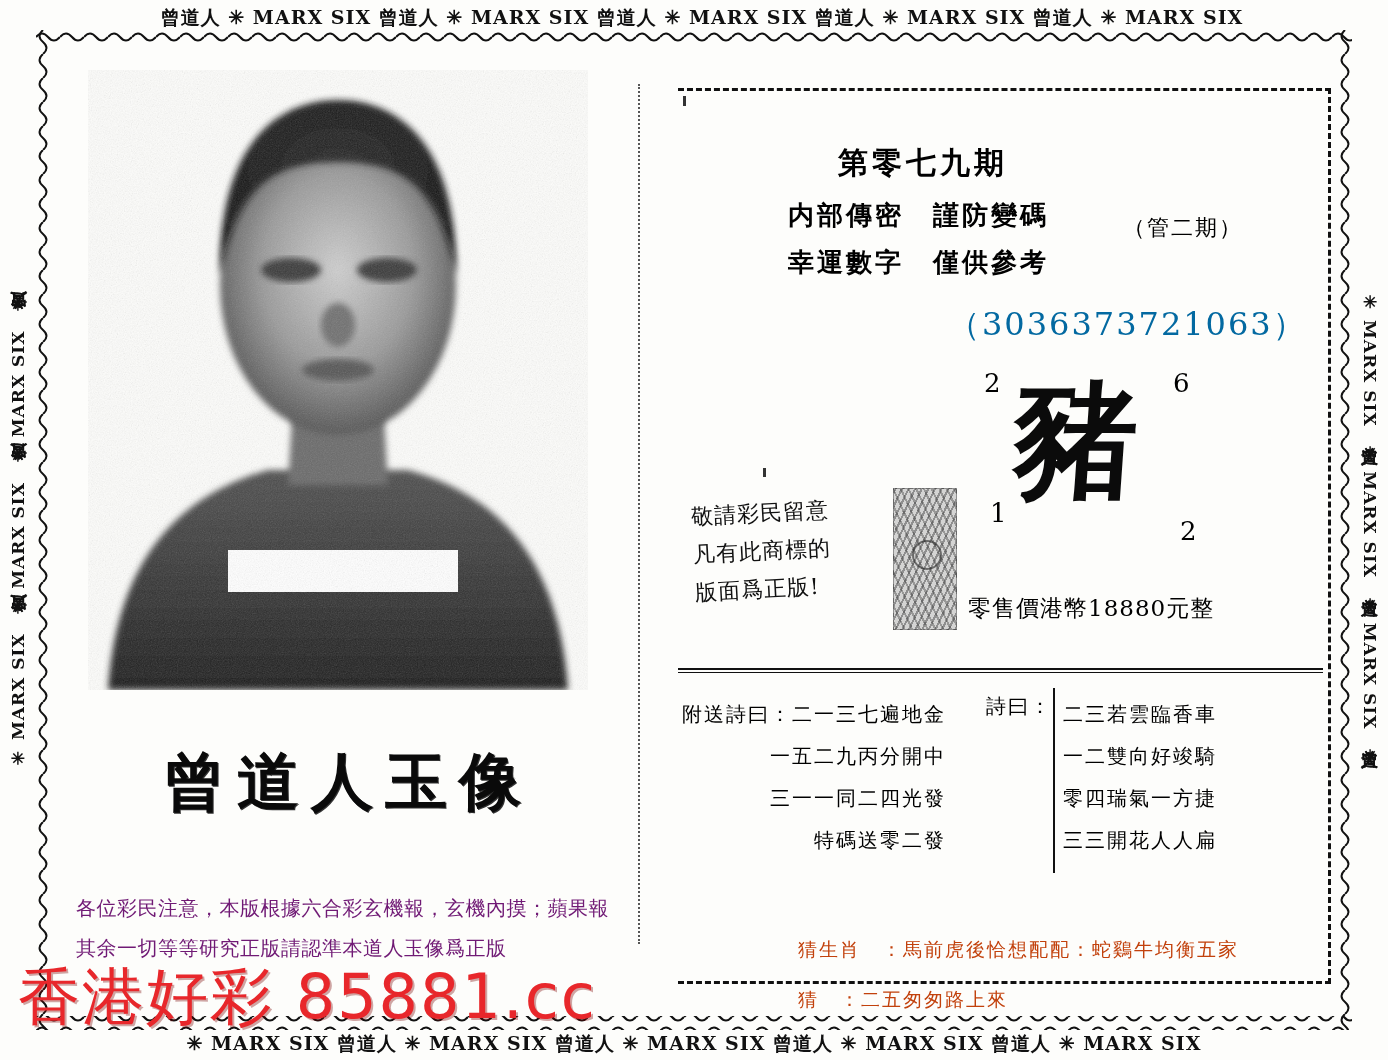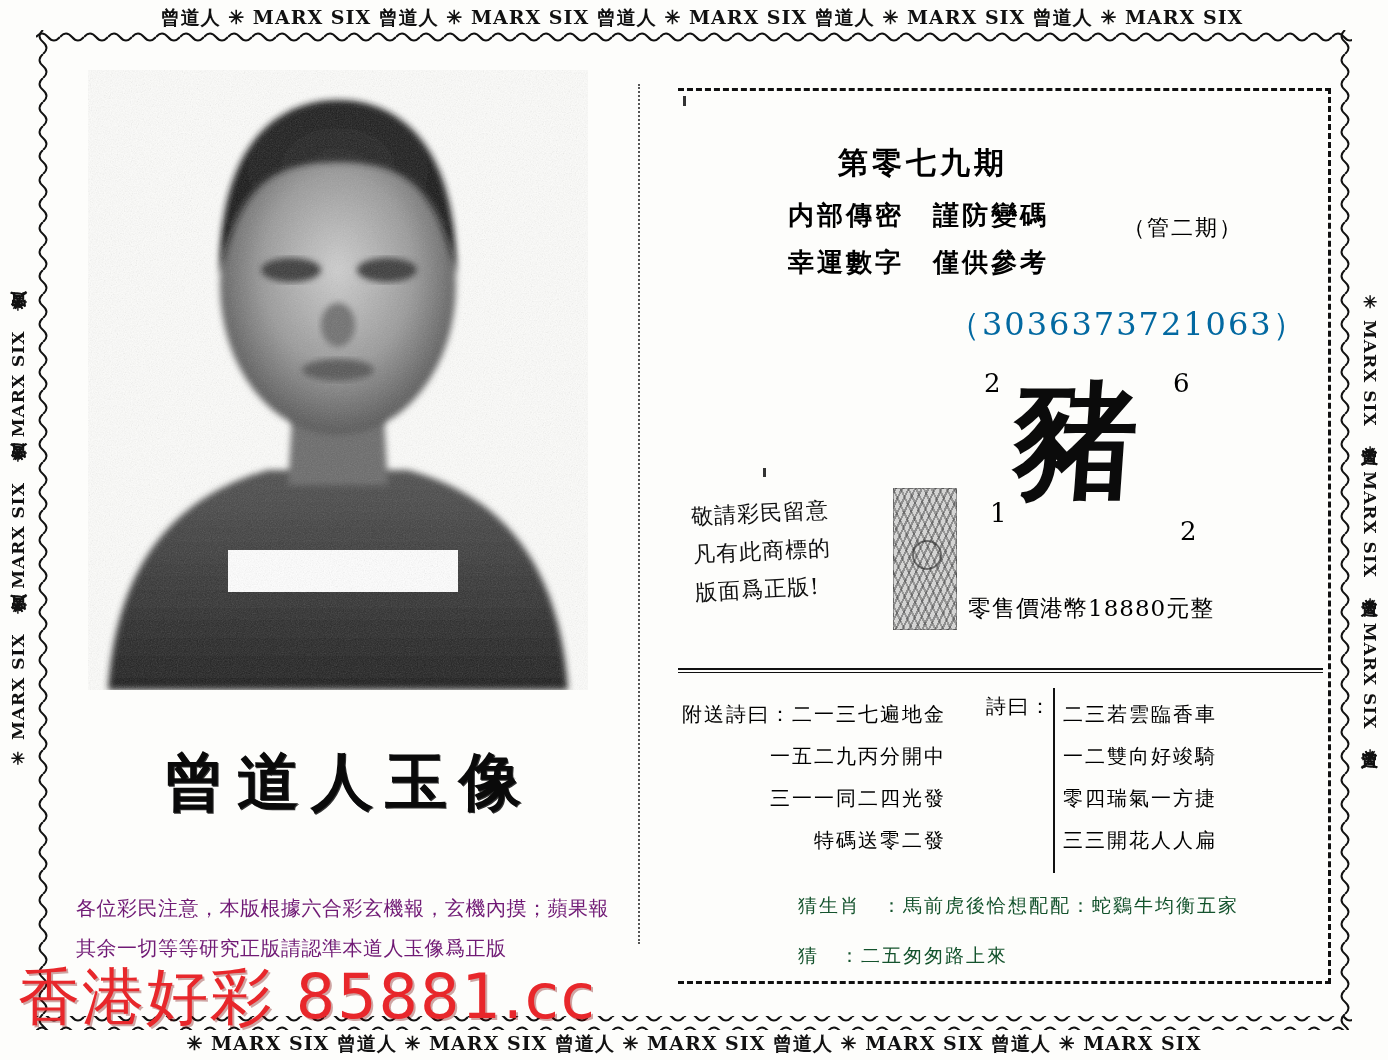--- a/index.html
+++ b/index.html
@@ -291,22 +291,23 @@
     height: 185px;
     border-left: 2px solid #111;
   }
 
   .guess-line {
     position: absolute;
     left: 130px;
     font-family: "DejaVu Serif", serif;
     font-size: 19px;
     letter-spacing: 2px;
-    color: #14532d;
+    color: #c2410c;
     white-space: nowrap;
+    margin-top: 44px;
   }
   .guess-1 { top: 845px; }
   .guess-2 { top: 895px; }
 
   
   .watermark {
     position: absolute;
     left: 18px; top: 955px;
     font-family: "DejaVu Sans", sans-serif;
     font-weight: normal;

